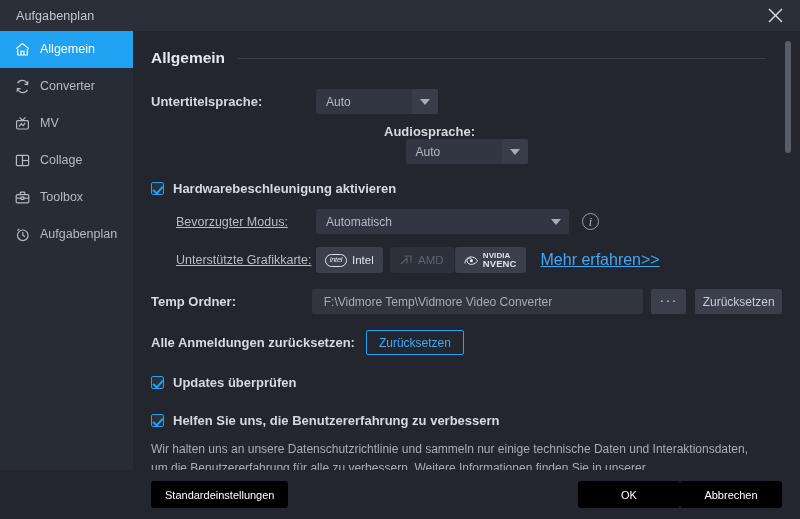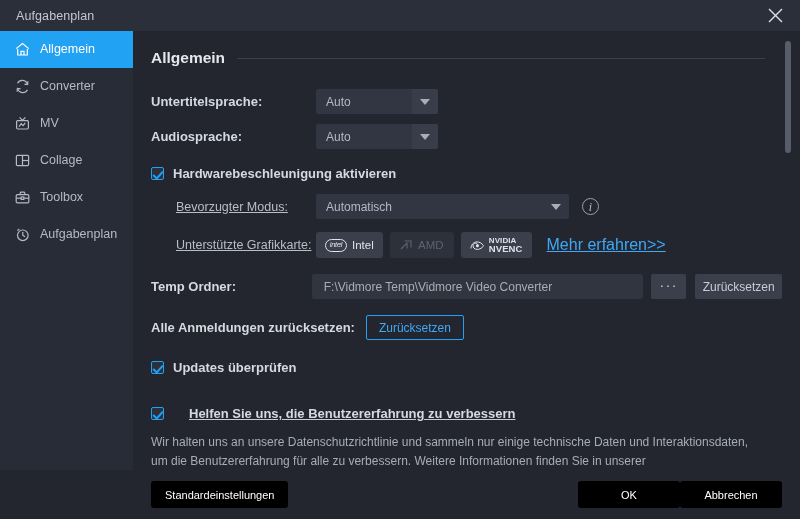--- a/index.html
+++ b/index.html
@@ -432,21 +432,21 @@
         <div class="row" style="margin-top:14px;">
           <span class="lbl" style="width:165px;">Untertitelsprache:</span>
           <div class="combo" style="width:122px;">
             <span class="combo-val">Auto</span>
             <span class="combo-arrow">
                 <i class="caret"></i>
               </span>
           </div>
         </div>
 
-        <div class="row" style="margin-top:10px;">
+        <div class="row" style="margin-top:10px;flex-direction:column;">
           <span class="lbl" style="width:165px;">Audiosprache:</span>
           <div class="combo" style="width:122px;">
             <span class="combo-val">Auto</span>
             <span class="combo-arrow">
                 <i class="caret"></i>
               </span>
           </div>
         </div>
 
         <div class="row" style="margin-top:17px; gap:9px;">
@@ -476,21 +476,21 @@
           <div class="gpu disabled" style="margin-left:7px;">
             <span class="gpu-amd-logo">
               <svg width="12" height="10" viewBox="0 0 12 10" fill="none" stroke="#5e636f" stroke-width="1.1">
                 <path d="M1 9 L7 3 V8.6"></path>
                 <path d="M4.6 1 H11 V7.4"></path>
               </svg>
             </span>
             <span>AMD</span>
           </div>
 
-          <div class="gpu" style="margin-left:7px;">
+          <div class="gpu" style="margin-left:1px;">
             <span class="nv-wrap">
               <svg width="15" height="11" viewBox="0 0 15 11" fill="none" stroke="#e6e9ee" stroke-width="1">
                 <path d="M1 8.4 C1 3.6 5 1.4 8.4 2 C12 2.6 13.6 6 13.6 6 S11 9.4 7.4 9.4 C4.4 9.4 3 7.4 3 5.8 C3 4.2 4.2 3.2 5.6 3.2 C7 3.2 8 4.2 8 5.4"></path>
                 <circle cx="7.4" cy="5.8" r="1.5" fill="#e6e9ee" stroke="none"></circle>
               </svg>
               <span class="nv-text">
                 <span class="l1">NVIDIA</span>
                 <span class="l2">NVENC</span>
               </span>
             </span>
@@ -511,21 +511,21 @@
         <div class="row" style="margin-top:16px;">
           <span class="lbl">Alle Anmeldungen zurücksetzen:</span>
           <button class="btn-outline" style="margin-left:11px;">Zurücksetzen</button>
         </div>
 
         <div class="row" style="margin-top:20px; gap:9px;">
           <span class="cb"></span>
           <span class="lbl">Updates überprüfen</span>
         </div>
 
-        <div class="row" style="margin-top:31px; gap:25px;text-decoration:underline;">
+        <div class="row" style="margin-top:23px; gap:9px;">
           <span class="cb"></span>
           <span class="lbl">Helfen Sie uns, die Benutzererfahrung zu verbessern</span>
         </div>
 
         <div class="paragraph" style="margin-top:12px;">
           <span>Wir halten uns an unsere Datenschutzrichtlinie und sammeln nur einige technische Daten und Interaktionsdaten, um die Benutzererfahrung für alle zu verbessern. Weitere Informationen finden Sie in unserer </span><span class="link">Datenschutzrichtlinie&gt;&gt;</span>
         </div>
 
       </div>
 

